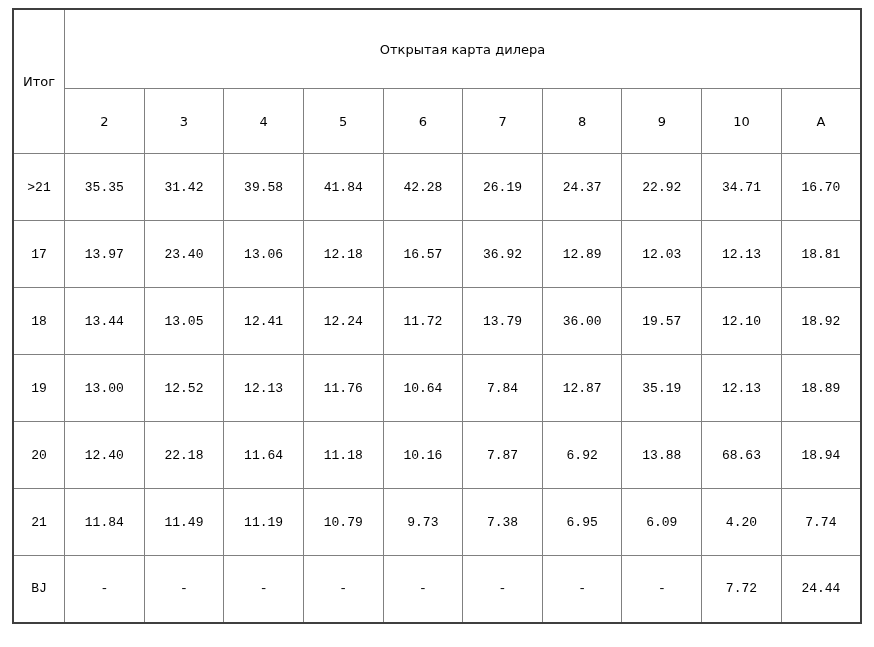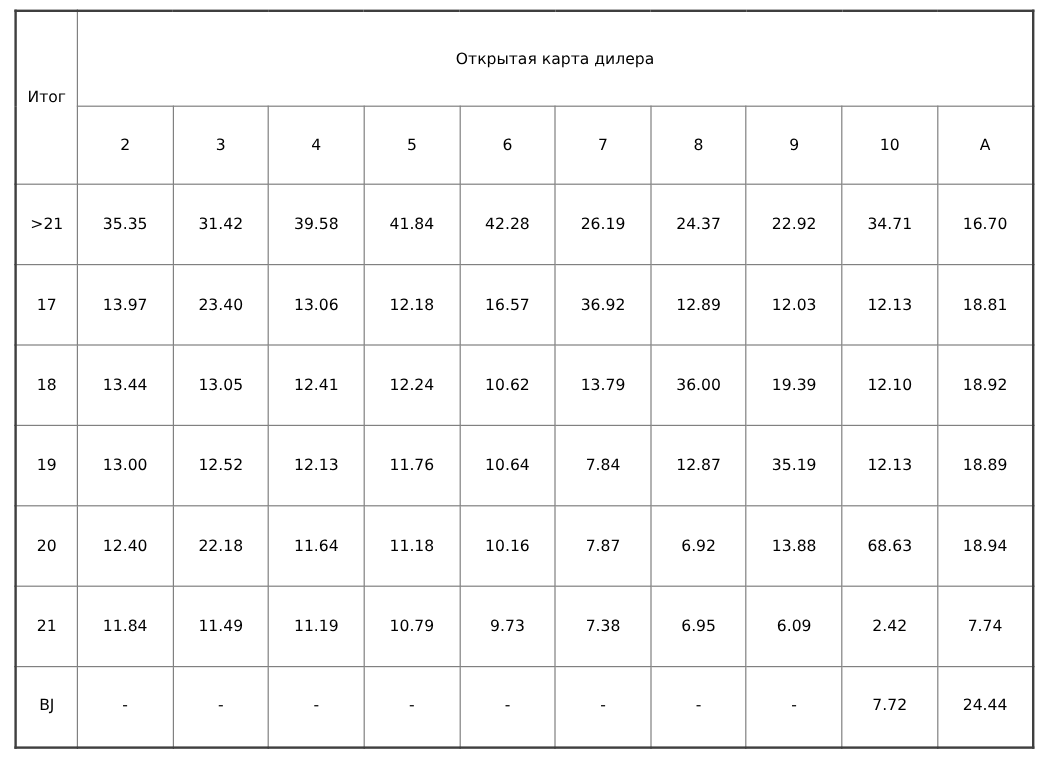--- a/index.html
+++ b/index.html
@@ -48,20 +48,21 @@
   th.span-head{
     height:78px;
     font-weight:bold;
   }
   tr.col-row th{
     height:64px;
     width:80px;
   }
   tbody tr{
     height:67px;
+    font-family:Liberation Mono, monospace;
   }
   tbody th.row-label{
     font-weight:normal;
   }
 </style>
 </head>
 <body>
 
 <div class="page">
   <table class="bj-table">
@@ -109,24 +110,24 @@
           <td>12.03</td>
           <td>12.13</td>
           <td>18.81</td>
         </tr>
         <tr>
           <th class="row-label">18</th>
           <td>13.44</td>
           <td>13.05</td>
           <td>12.41</td>
           <td>12.24</td>
-          <td>10.62</td>
+          <td>11.72</td>
           <td>13.79</td>
           <td>36.00</td>
-          <td>19.39</td>
+          <td>19.57</td>
           <td>12.10</td>
           <td>18.92</td>
         </tr>
         <tr>
           <th class="row-label">19</th>
           <td>13.00</td>
           <td>12.52</td>
           <td>12.13</td>
           <td>11.76</td>
           <td>10.64</td>
@@ -152,21 +153,21 @@
         <tr>
           <th class="row-label">21</th>
           <td>11.84</td>
           <td>11.49</td>
           <td>11.19</td>
           <td>10.79</td>
           <td>9.73</td>
           <td>7.38</td>
           <td>6.95</td>
           <td>6.09</td>
-          <td>2.42</td>
+          <td>4.20</td>
           <td>7.74</td>
         </tr>
         <tr>
           <th class="row-label">BJ</th>
           <td>-</td>
           <td>-</td>
           <td>-</td>
           <td>-</td>
           <td>-</td>
           <td>-</td>

